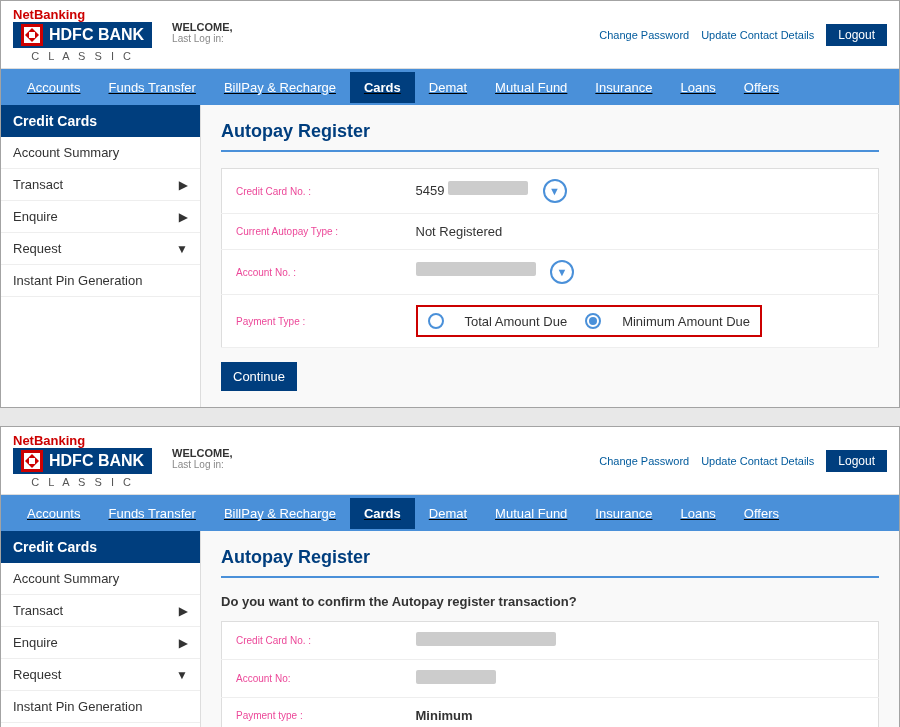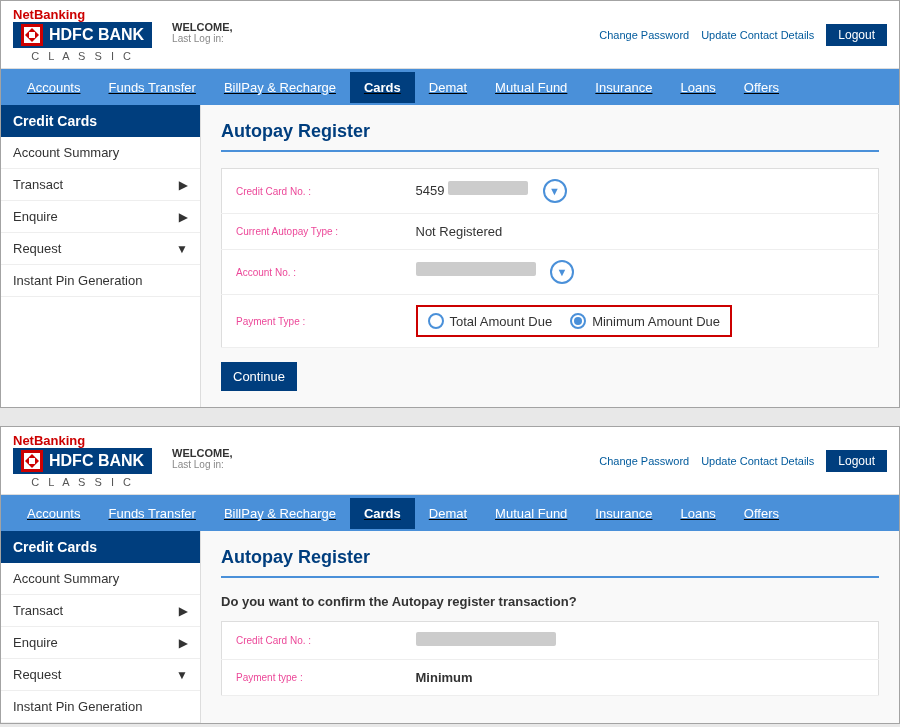--- a/index.html
+++ b/index.html
@@ -44,21 +44,21 @@
     .form-table { width: 100%; border-collapse: collapse; background: #fff; border: 1px solid #ddd; }
     .form-table td { padding: 10px 14px; border-bottom: 1px solid #eee; }
     .form-table .label-cell { color: #ec4899; width: 180px; font-size: 10px; }
     .form-table .value-cell { color: #333; font-size: 13px; }
     .grey-bar { background: #ccc; height: 14px; border-radius: 2px; display: inline-block; }
     .grey-bar.w80 { width: 80px; }
     .grey-bar.w120 { width: 120px; }
     .grey-bar.w140 { width: 140px; }
 
     .dropdown-btn { display: inline-flex; align-items: center; justify-content: center; width: 24px; height: 24px; border: 2px solid #4a90d9; border-radius: 50%; color: #4a90d9; cursor: pointer; font-size: 11px; }
-    .radio-option { display: flex; align-items: center; gap: 6px; cursor: pointer; font-size: 13px; }
+    .radio-option { display: flex; align-items: center; gap: 21px; cursor: pointer; font-size: 13px; }
     .radio-circle { width: 16px; height: 16px; border: 2px solid #4a90d9; border-radius: 50%; display: flex; align-items: center; justify-content: center; }
     .radio-circle.filled::after { content: ''; width: 8px; height: 8px; background: #4a90d9; border-radius: 50%; display: block; }
     .radio-highlight { border: 2px solid #c00; padding: 6px 10px; display: inline-flex; align-items: center; gap: 18px; }
 
     .continue-btn { background: #003e7e; color: #fff; border: none; padding: 7px 12px; font-size: 13px; cursor: pointer; margin-top: 14px; }
 
     .confirm-question { font-size: 13px; font-weight: bold; color: #333; margin-bottom: 12px; }
     .payment-type-value { color: #005a9c; font-weight: bold; }
 
     .last-login { color: #888; font-size: 10px; }
@@ -260,20 +260,26 @@
         <div class="confirm-question">Do you want to confirm the Autopay register transaction?</div>
         <table class="form-table">
           <tbody>
               <tr>
             <td class="label-cell">Credit Card No. :</td>
             <td class="value-cell">
               <span class="grey-bar w140"></span>
             </td>
           </tr>
           <tr>
+            <td class="label-cell">Account No:</td>
+            <td class="value-cell">
+              <span class="grey-bar w80"></span>
+            </td>
+          </tr>
+          <tr>
             <td class="label-cell">Payment type :</td>
             <td class="value-cell payment-type-value">Minimum</td>
           </tr>
         </tbody>
           </table>
 
       </div>
     </div>
   </div>
 

